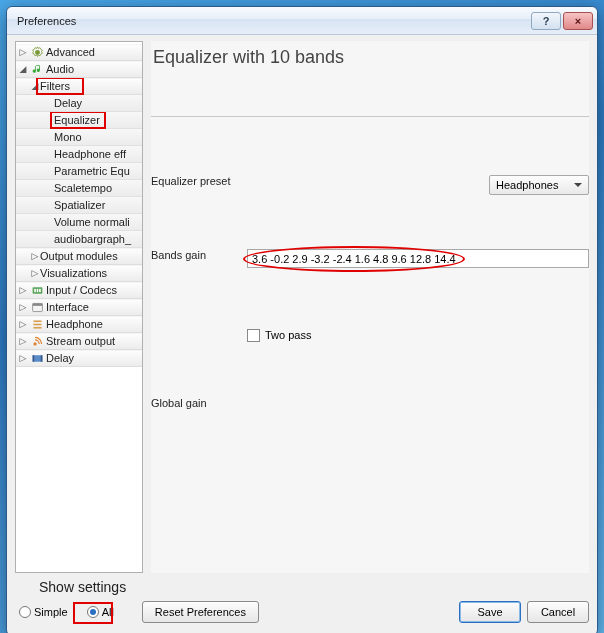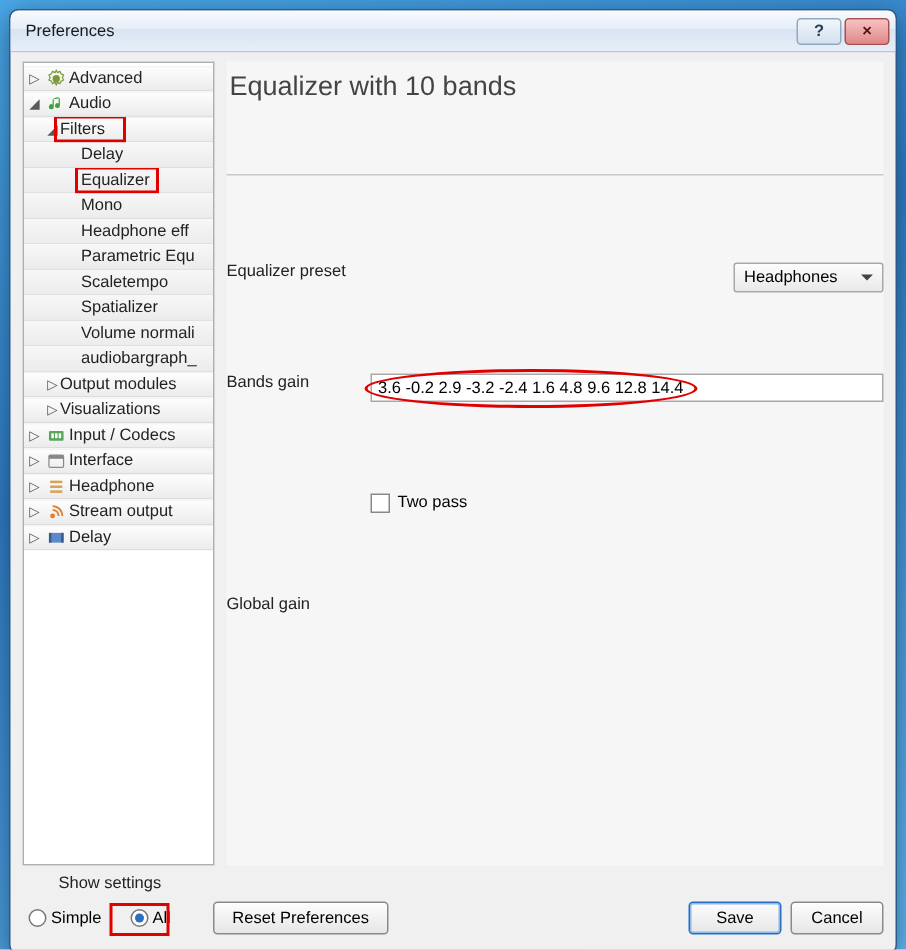--- a/index.html
+++ b/index.html
@@ -39,21 +39,21 @@
 .spin .up { top: 3px; border-bottom-color: #444; }
 .spin .dn { bottom: 3px; border-top-color: #444; }
 .oval { position: absolute; border: 2px solid #e00000; border-radius: 50%; pointer-events: none; }
 .bottombar { display: flex; align-items: center; height: 30px; }
 .radiogrp { display: flex; align-items: center; gap: 19px; margin-left: 4px; position: relative; }
 .radio { display: flex; align-items: center; gap: 3px; }
 .rdot { width: 12px; height: 12px; border: 1px solid #777; border-radius: 50%; background: #fff; display: flex; align-items: center; justify-content: center; }
 .rdot.sel::after { content: ""; width: 6px; height: 6px; background: #2a6fc0; border-radius: 50%; }
 .pushbtn { height: 22px; padding: 0 12px; border: 1px solid #8a8a8a; border-radius: 3px; background: linear-gradient(#fdfdfd, #e6e6e6); cursor: pointer; display: flex; align-items: center; }
 .pushbtn.def { border-color: #2a6fc0; box-shadow: 0 0 0 1px #8ab8e8 inset; }
-.show-label { font-size: 11px; color: #222; margin: 0 0 2px 24px; }
+.show-label { font-size: 14px; color: #222; margin: 0 0 2px 24px; }
 </style>
 </head>
 <body>
 
 <div class="window">
   <div class="titlebar">
     <span class="title">Preferences</span>
     <div class="btn">
         <span>?</span>
       </div>

